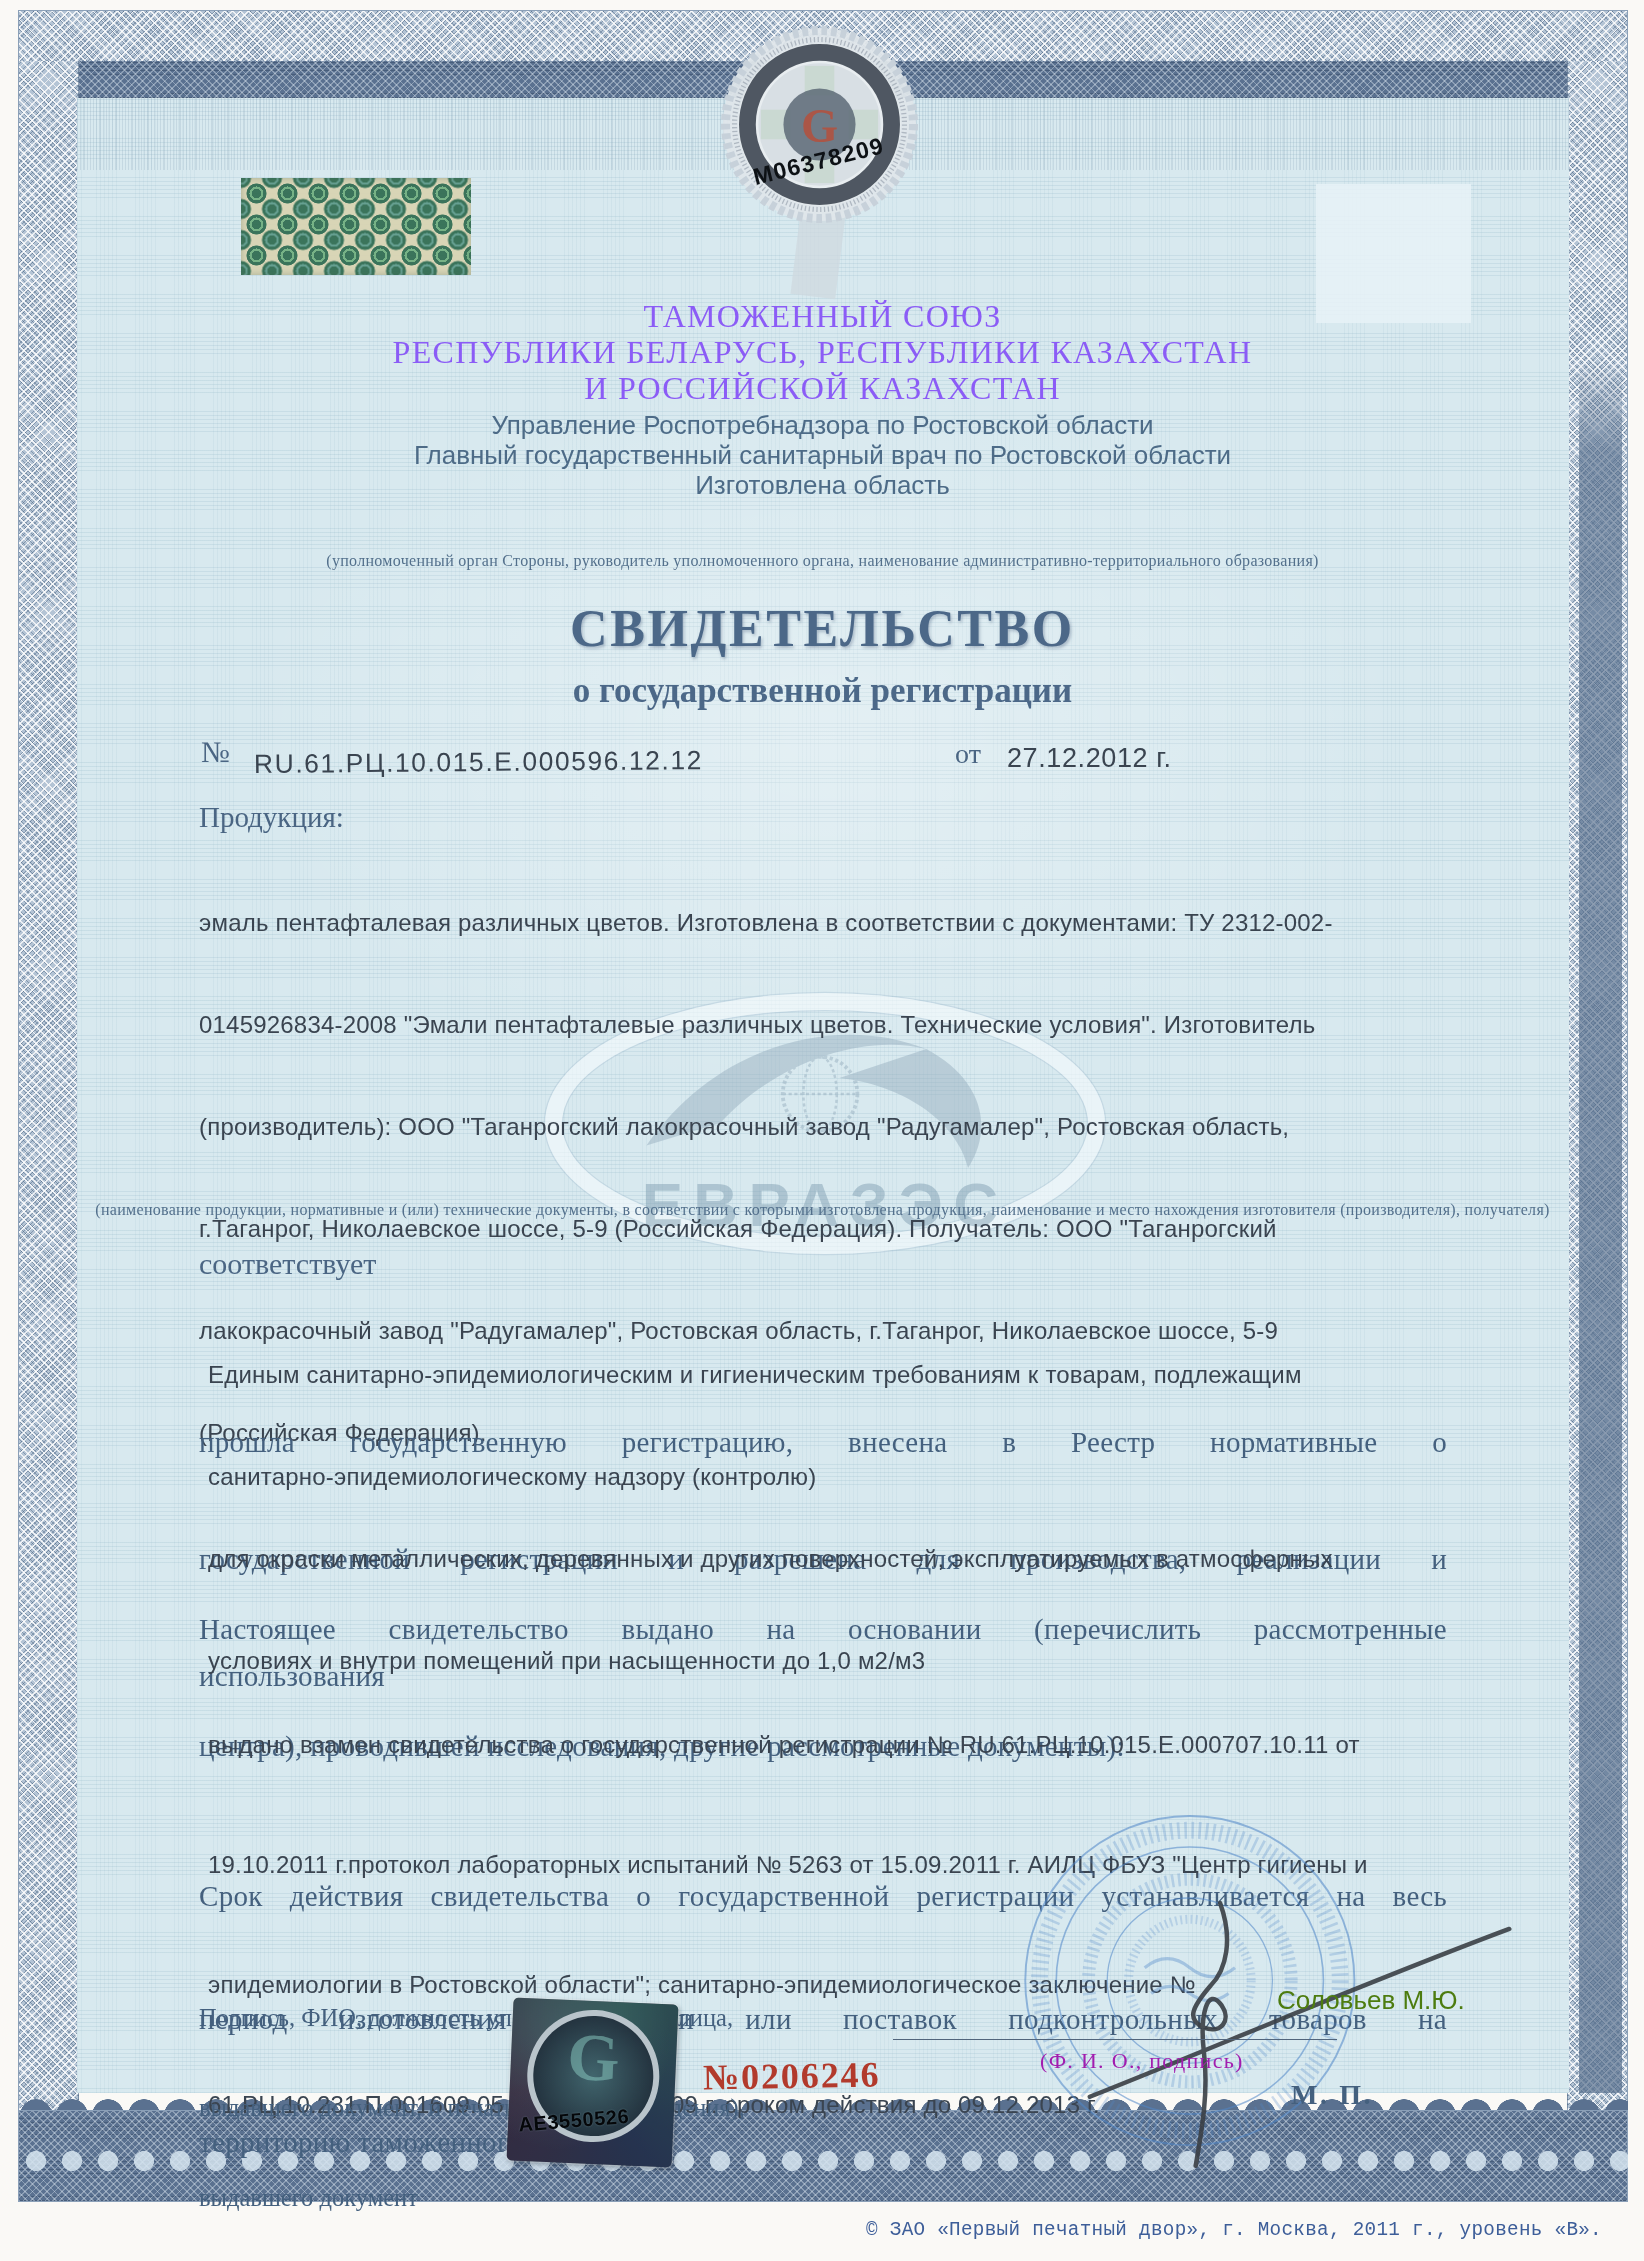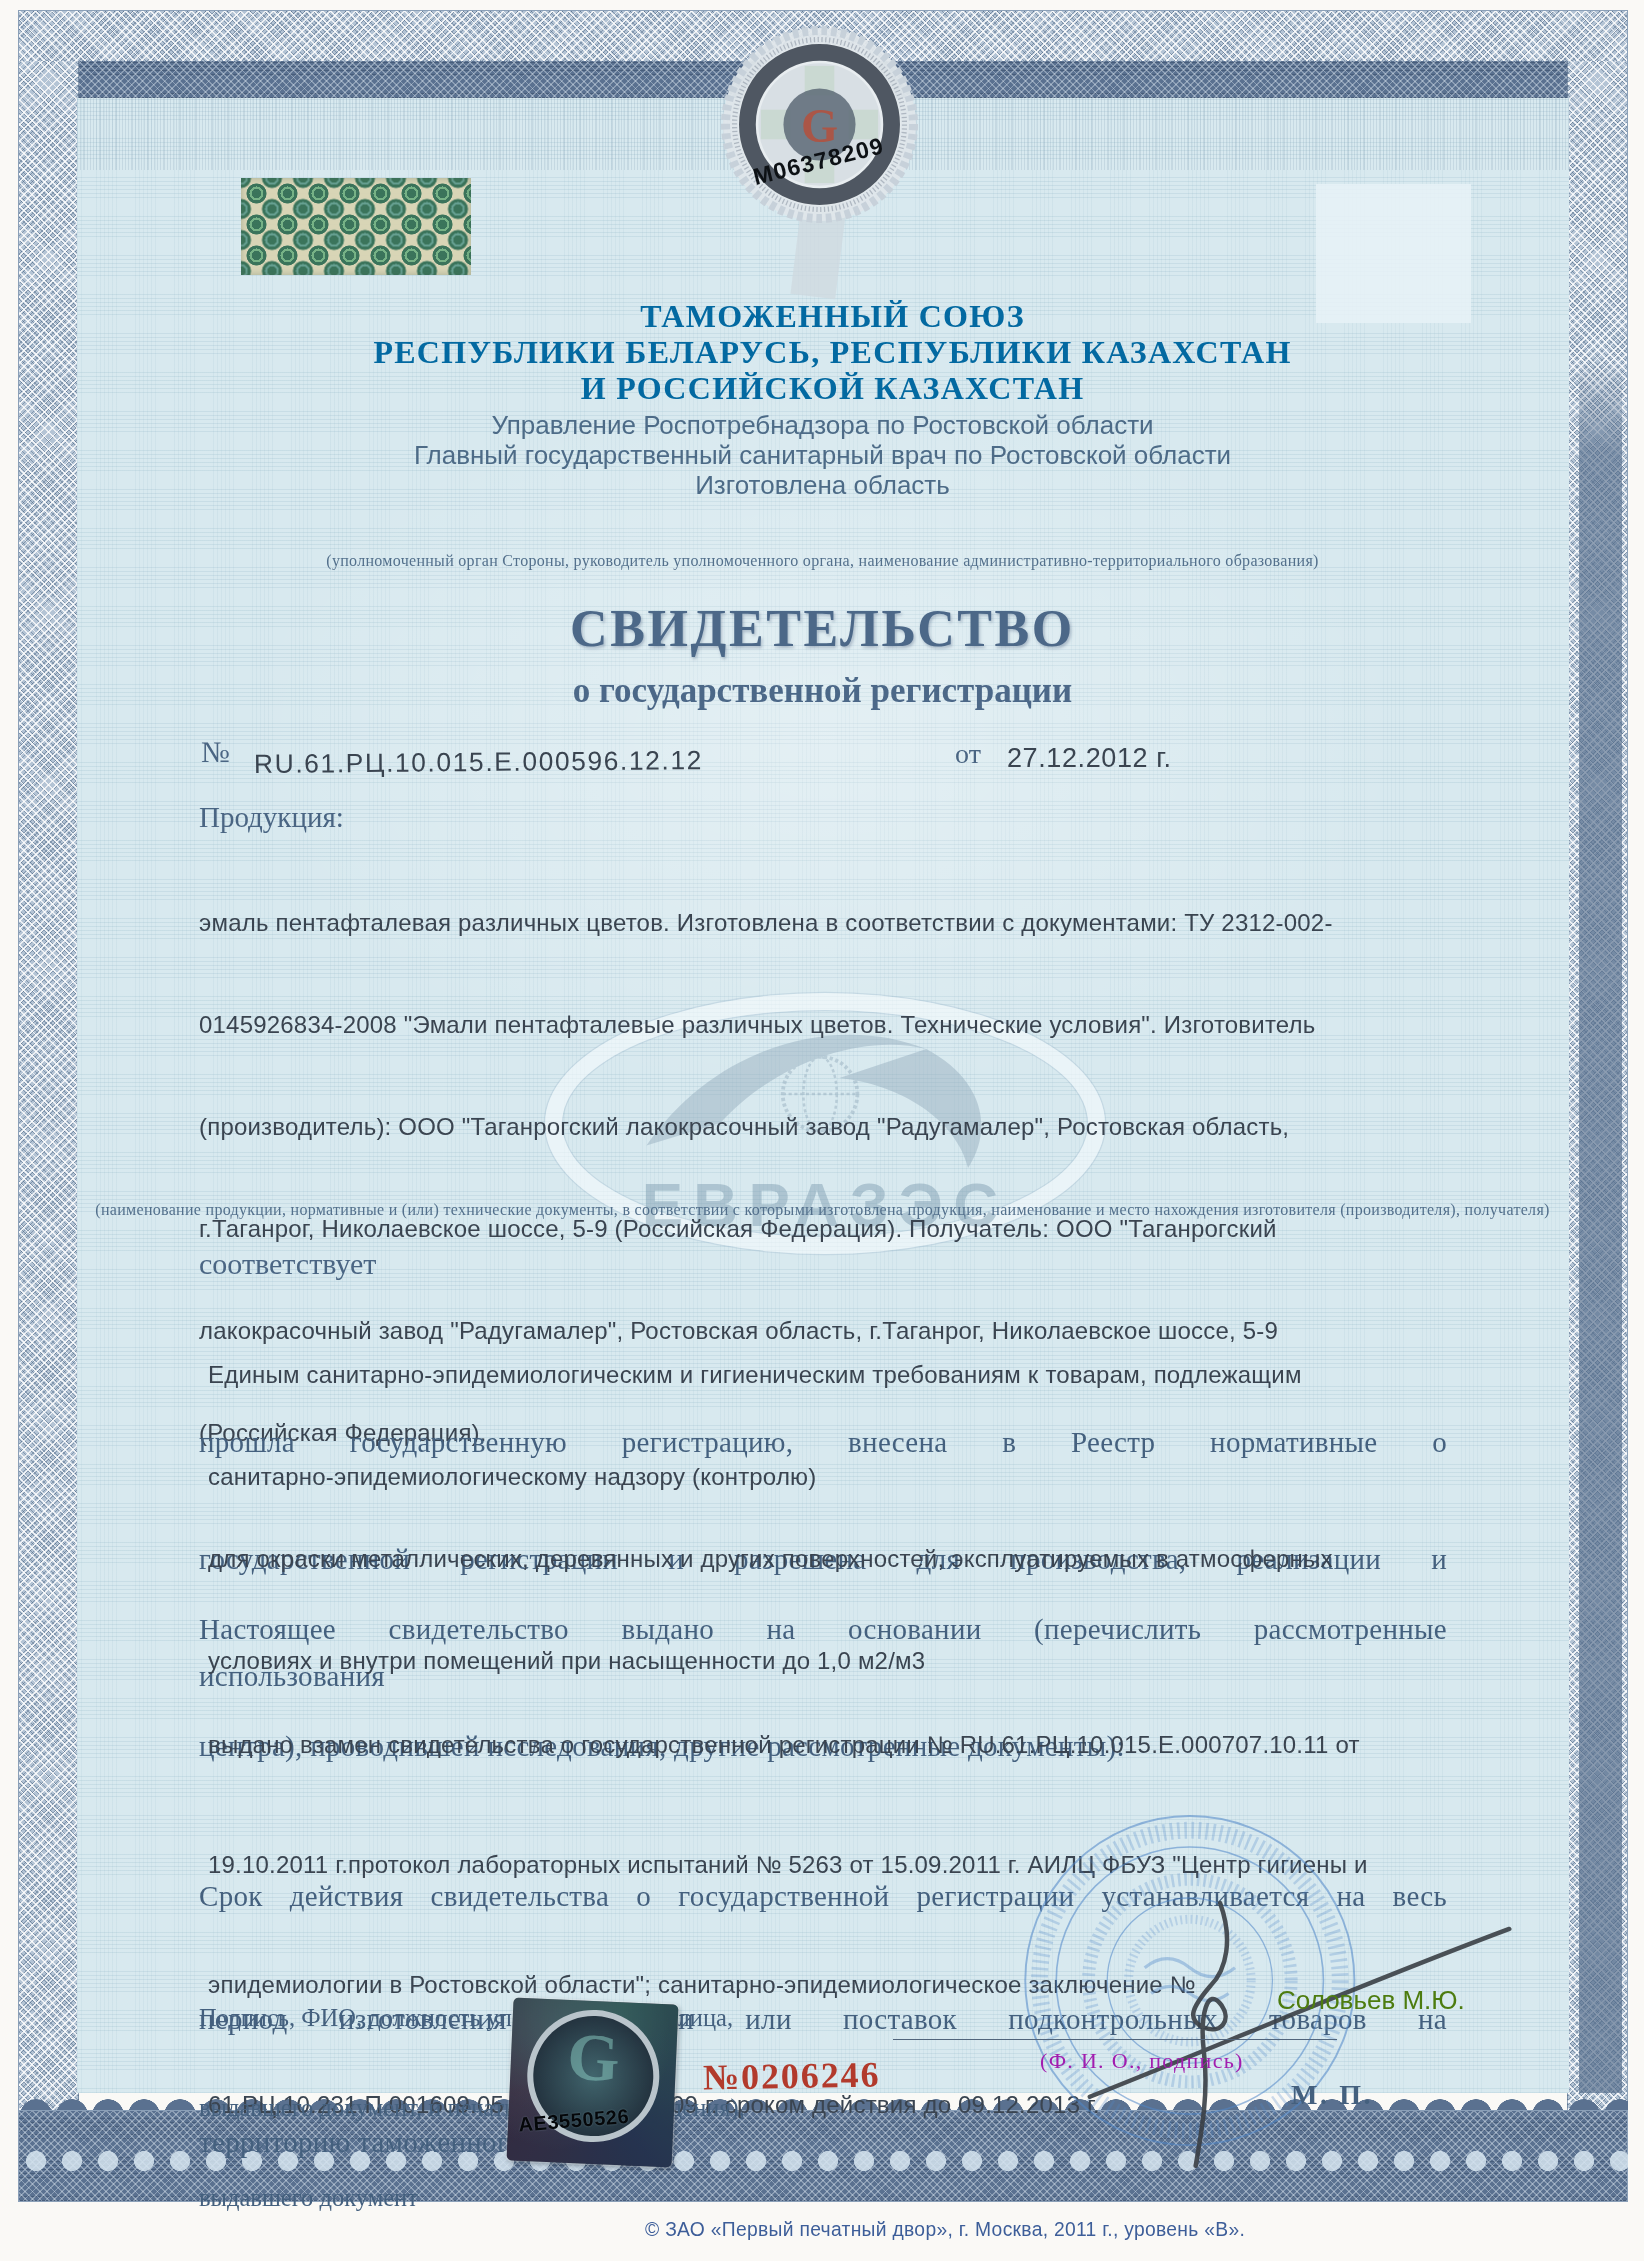--- a/index.html
+++ b/index.html
@@ -46,21 +46,21 @@
   .content-bg::before{content:'';position:absolute;left:0;right:0;top:0;height:72px;
     background:repeating-linear-gradient(90deg,rgba(110,140,165,.18) 0 1.3px,transparent 1.3px 3.2px);}
 
   
   .t{position:absolute;white-space:pre-wrap;}
   .serif{font-family:"Liberation Serif",serif;color:#45617f;}
   .sans{font-family:"Liberation Sans",sans-serif;color:#3a4450;}
   .ctr{left:77px;width:1491px;text-align:center;}
   .jl{text-align:justify;text-align-last:justify;}
 
-  .hdr{font-weight:bold;font-size:32px;letter-spacing:1.3px;color:#0369a1;margin-left:10px;}
+  .hdr{font-weight:normal;font-size:32px;letter-spacing:1.3px;color:#8b5cf6;}
   .auth{font-size:26px;color:#4d6b87;}
   .note-sm{font-size:16px;color:#53708c;letter-spacing:0.3px;}
   .title-main{font-weight:bold;font-size:52px;letter-spacing:2.6px;color:#4c6888;text-shadow:1.3px 1.9px 3.2px rgba(80,100,130,.40);}
   .title-sub{font-weight:bold;font-size:35px;color:#4c6888;}
   .body-serif{font-size:29px;line-height:39px;color:#44607e;letter-spacing:0.3px;}
   .body-sans{font-size:24px;line-height:34px;letter-spacing:0.2px;}
 
   
   .sec-strip{position:absolute;left:241px;top:178px;width:230px;height:97px;
     background-color:#d9d4b2;
@@ -104,22 +104,22 @@
     color:rgba(140,205,195,.5);}
   .sticker-num{position:absolute;left:10.3px;bottom:31px;transform:rotate(-7deg);
     font-family:"Liberation Sans",sans-serif;font-weight:bold;font-size:20px;letter-spacing:0.6px;
     color:#05070a;text-shadow:0 0 1.9px rgba(180,220,230,.35);}
 
   .serial-red{position:absolute;left:703px;top:2055px;z-index:8;
     font-family:"Liberation Serif",serif;font-weight:bold;font-size:36px;letter-spacing:1.9px;
     color:#b23a2c;transform:rotate(-1deg);}
 
   .sig-line{position:absolute;left:893px;top:2039px;width:444px;border-top:1.9px solid #51657c;z-index:5;}
-  .footer-note{position:absolute;left:645px;right:43px;top:2219px;
-    font-family:Liberation Sans, sans-serif;font-size:19.3px;letter-spacing:0.3px;color:#3d5e99;}
+  .footer-note{position:absolute;left:645px;right:43px;top:2219px;text-align:right;
+    font-family:Liberation Mono, monospace;font-size:19.3px;letter-spacing:0.3px;color:#3d5e99;}
 </style>
 </head>
 <body>
 
 <div class="page">
 
   <div class="b-top-light net-light"></div>
   <div class="b-top-dark net-dark"></div>
   <div class="scallop-down"></div>
   <div class="b-left net-light"></div>

